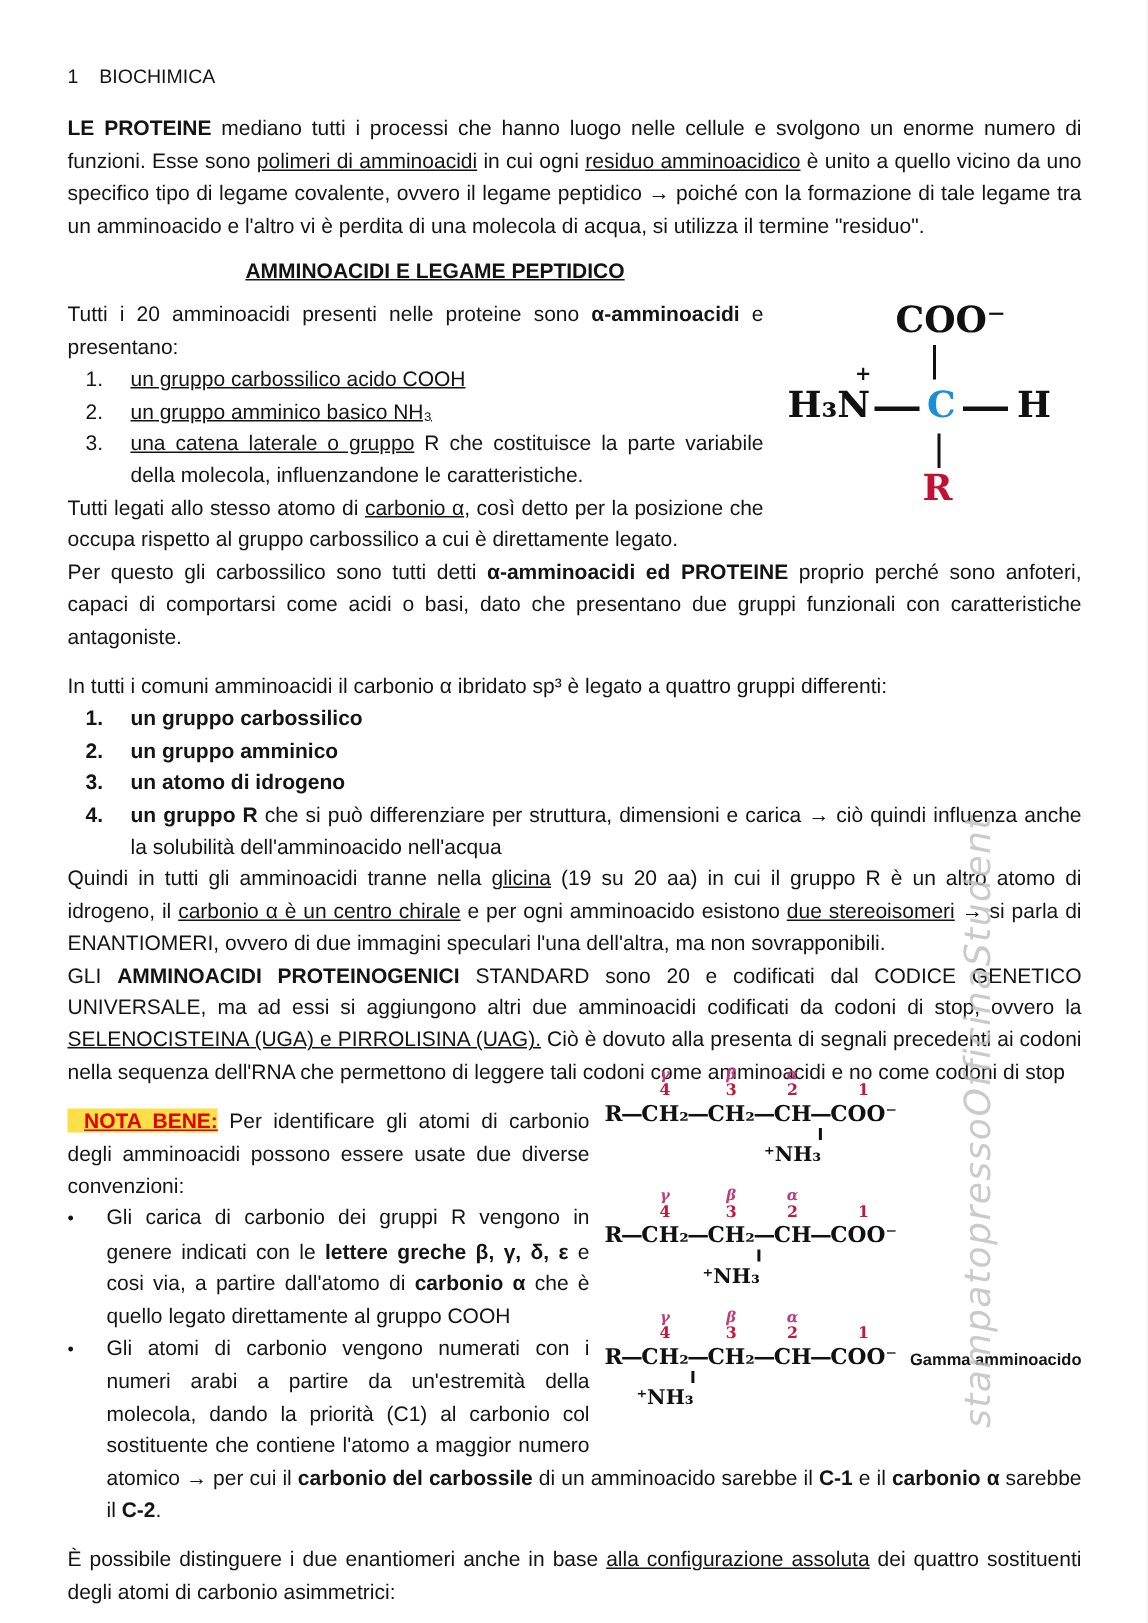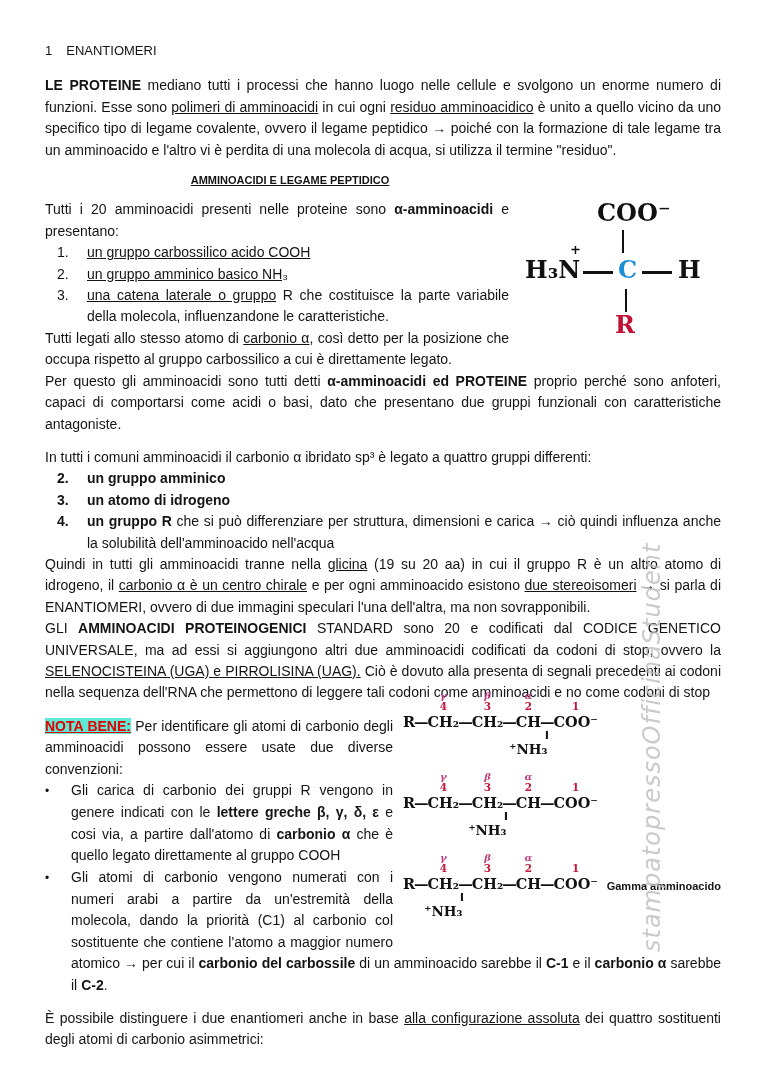--- a/index.html
+++ b/index.html
@@ -15,23 +15,23 @@
   .doc-header .num { margin-right:14px; }
 
   .para { text-align:justify; margin:0; }
   .mb9  { margin-bottom:9px; }
   .mb12 { margin-bottom:12px; }
   .mb14 { }
 
   .b { font-weight:bold; }
   .u { text-decoration:underline; }
   .red { color:#e40000; }
-  .hl { background:#5eead4; }
-
-  .heading-wrap { width:490px; text-align:center; margin:0 0 8px 0; font-size:11px; }
+  .hl { background:#fde047;padding-left:11px; }
+
+  .heading-wrap { width:490px; text-align:center; margin:0 0 8px 0; font-size:14px; }
 
   
   .l-item { text-align:justify; margin:0; }
   .n-item { margin-left:12px; padding-left:30px; text-indent:-30px; }
   .n-item .marker { display:inline-block; width:30px; text-indent:0; }
   .n-item.boldnum .marker { font-weight:bold; }
   .b-item { padding-left:26px; text-indent:-26px; }
   .b-item .marker { display:inline-block; width:26px; text-indent:0; font-size:12px; }
 
   
@@ -80,21 +80,21 @@
     font-size:24px; color:#bcbcbc; opacity:.78; letter-spacing:1px;
   }
 </style>
 </head>
 <body>
 
 <div class="page">
   <div class="content">
 
     <div class="doc-header">
-      <span class="num">1</span><span>ENANTIOMERI</span>
+      <span class="num">1</span><span>BIOCHIMICA</span>
     </div>
 
     <p class="para mb9"><span class="b">LE PROTEINE</span><span> mediano tutti i processi che hanno luogo nelle cellule e svolgono un enorme numero di funzioni. Esse sono </span><span class="u">polimeri di amminoacidi</span><span> in cui ogni </span><span class="u">residuo amminoacidico</span><span> è unito a quello vicino da uno specifico tipo di legame covalente, ovvero il legame peptidico → poiché con la formazione di tale legame tra un amminoacido e l'altro vi è perdita di una molecola di acqua, si utilizza il termine "residuo".</span></p>
 
     <div class="heading-wrap"><span class="b u">AMMINOACIDI E LEGAME PEPTIDICO</span></div>
 
     <div class="struct-float">
       <span class="atom sd-coo">COO⁻</span>
       <span class="bond sd-vb1"></span>
       <span class="atom sd-plus">+</span>
@@ -109,24 +109,25 @@
 
     <p class="para"><span>Tutti i 20 amminoacidi presenti nelle proteine sono </span><span class="b">α-amminoacidi</span><span> e presentano:</span></p>
 
     <div>
       <p class="para l-item n-item"><span class="marker">1.</span><span><span class="u">un gruppo carbossilico acido COOH</span></span></p>
       <p class="para l-item n-item"><span class="marker">2.</span><span><span class="u">un gruppo amminico basico NH₃</span></span></p>
       <p class="para l-item n-item"><span class="marker">3.</span><span><span class="u">una catena laterale o gruppo</span><span> R che costituisce la parte variabile della molecola, influenzandone le caratteristiche.</span></span></p>
     </div>
 
     <p class="para"><span>Tutti legati allo stesso atomo di </span><span class="u">carbonio α</span><span>, così detto per la posizione che occupa rispetto al gruppo carbossilico a cui è direttamente legato.</span></p>
-    <p class="para mb12"><span>Per questo gli amminoacidi sono tutti detti </span><span class="b">α-amminoacidi ed PROTEINE</span><span> proprio perché sono anfoteri, capaci di comportarsi come acidi o basi, dato che presentano due gruppi funzionali con caratteristiche antagoniste.</span></p>
+    <p class="para mb12"><span>Per questo gli carbossilico sono tutti detti </span><span class="b">α-amminoacidi ed PROTEINE</span><span> proprio perché sono anfoteri, capaci di comportarsi come acidi o basi, dato che presentano due gruppi funzionali con caratteristiche antagoniste.</span></p>
 
     <p class="para"><span>In tutti i comuni amminoacidi il carbonio α ibridato sp³ è legato a quattro gruppi differenti:</span></p>
     <div>
+      <p class="para l-item n-item boldnum"><span class="marker">1.</span><span><span class="b">un gruppo carbossilico</span></span></p>
       <p class="para l-item n-item boldnum"><span class="marker">2.</span><span><span class="b">un gruppo amminico</span></span></p>
       <p class="para l-item n-item boldnum"><span class="marker">3.</span><span><span class="b">un atomo di idrogeno</span></span></p>
       <p class="para l-item n-item boldnum"><span class="marker">4.</span><span><span class="b">un gruppo R</span><span> che si può differenziare per struttura, dimensioni e carica → ciò quindi influenza anche la solubilità dell'amminoacido nell'acqua</span></span></p>
     </div>
 
     <p class="para mb14"><span>Quindi in tutti gli amminoacidi tranne nella </span><span class="u">glicina</span><span> (19 su 20 aa) in cui il gruppo R è un altro atomo di idrogeno, il </span><span class="u">carbonio α è un centro chirale</span><span> e per ogni amminoacido esistono </span><span class="u">due stereoisomeri</span><span> → si parla di ENANTIOMERI, ovvero di due immagini speculari l'una dell'altra, ma non sovrapponibili.</span></p>
     <p class="para mb12"><span>GLI </span><span class="b">AMMINOACIDI PROTEINOGENICI</span><span> STANDARD sono 20 e codificati dal CODICE GENETICO UNIVERSALE, ma ad essi si aggiungono altri due amminoacidi codificati da codoni di stop, ovvero la </span><span class="u">SELENOCISTEINA (UGA) e PIRROLISINA (UAG).</span><span> Ciò è dovuto alla presenta di segnali precedenti ai codoni nella sequenza dell'RNA che permettono di leggere tali codoni come amminoacidi e no come codoni di stop</span></p>
 
     <div class="nb-block">
       <div class="formulas-float">

